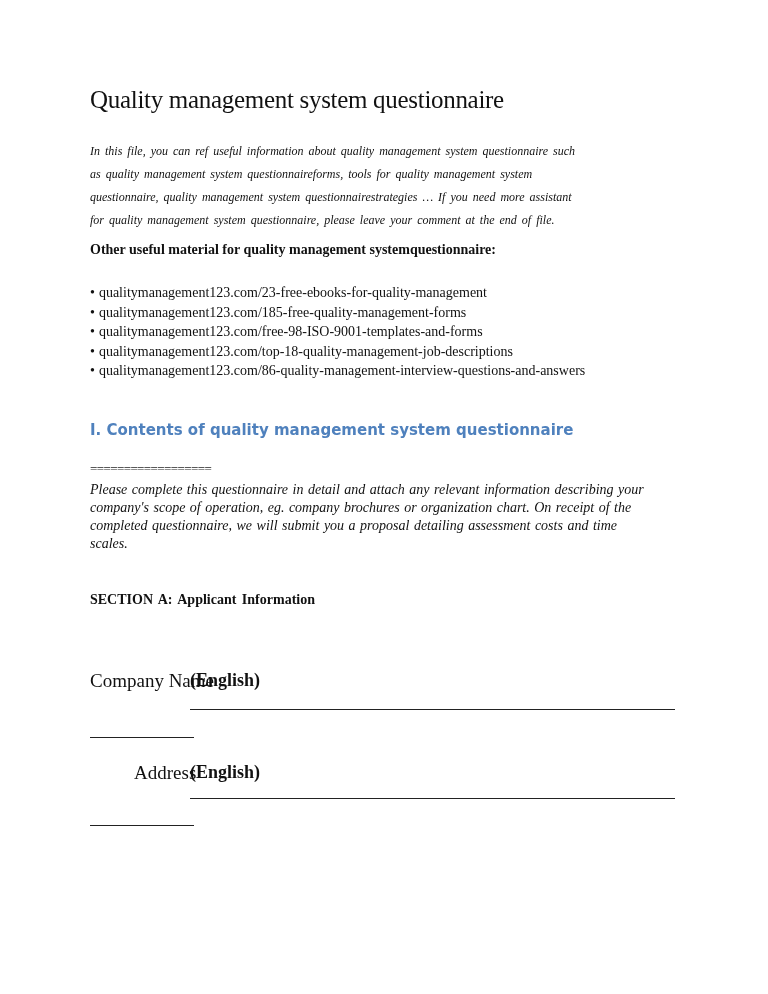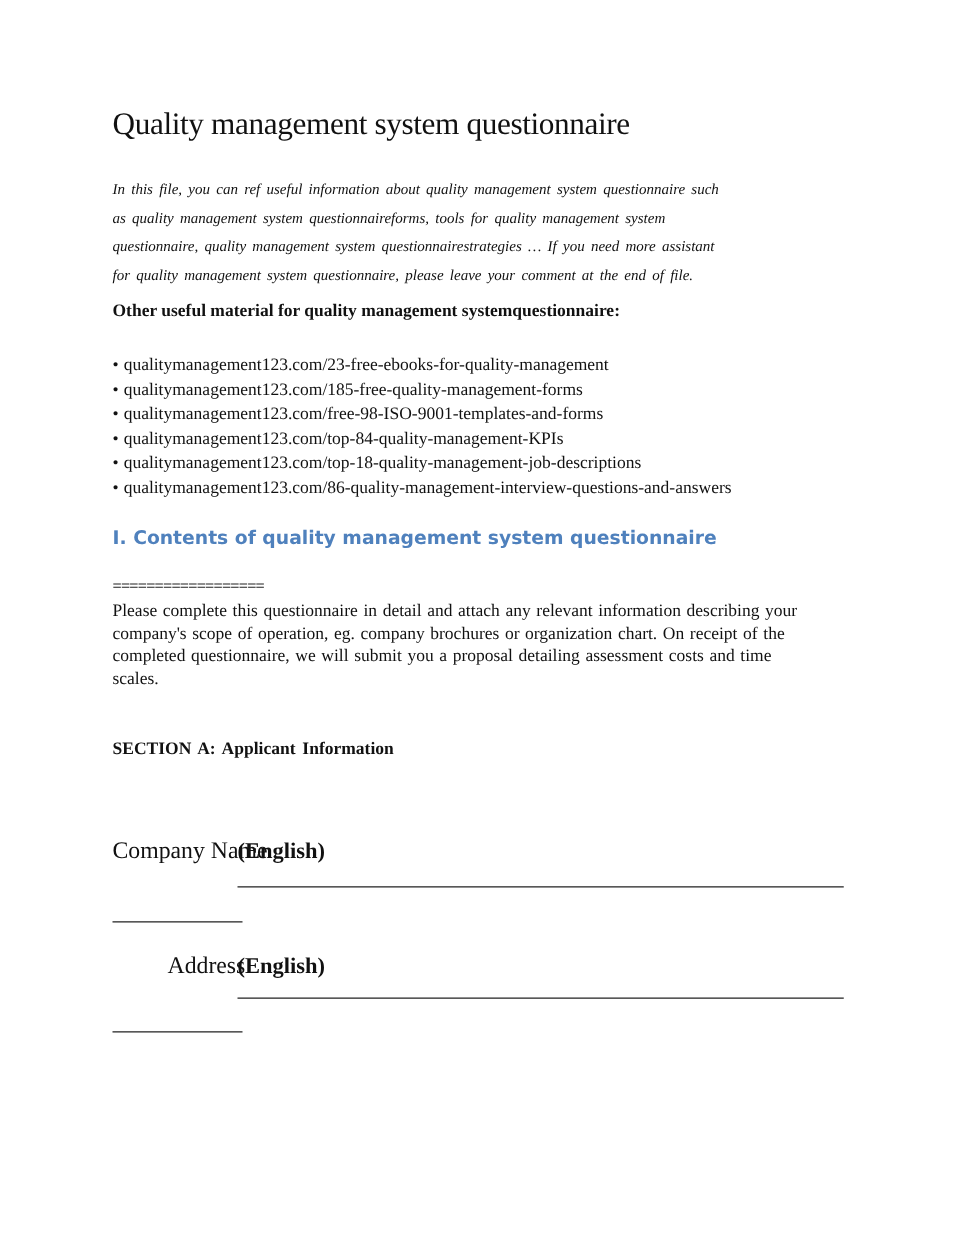--- a/index.html
+++ b/index.html
@@ -38,21 +38,21 @@
       position: absolute; left: 0; top: 421px;
       font-family: "DejaVu Sans", "Liberation Sans", sans-serif;
       font-size: 15px; font-weight: bold; color: #4f81bd; white-space: nowrap;
     }
     .equals {
       position: absolute; left: 0; top: 461px;
       font-size: 13px; letter-spacing: -0.6px; white-space: nowrap; color: #222;
     }
     .instructions {
       position: absolute; left: 0; top: 481px; width: 590px;
-      font-size: 14px; line-height: 18px; word-spacing: 1px;
+      font-size: 14px; line-height: 18px; word-spacing: 1px; font-style: italic;
     }
     .instructions span { display: block; white-space: nowrap; }
     .section-a {
       position: absolute; left: 0; top: 592px;
       font-size: 14px; font-weight: bold; white-space: nowrap; word-spacing: 2px;
     }
     .field-label {
       position: absolute; left: 0; font-size: 19px; white-space: nowrap;
     }
     .field-lang {
@@ -80,21 +80,20 @@
     <span>questionnaire,  quality  management  system questionnairestrategies  … If you need more assistant</span>
     <span>for quality  management  system questionnaire,  please leave your comment  at the end of file.</span>
   </div>
 
   <div class="other-heading">Other useful material for quality  management  systemquestionnaire:</div>
 
   <ul class="links">
     <li><span class="bullet">•</span><a>qualitymanagement123.com/23-free-ebooks-for-quality-management</a></li>
     <li><span class="bullet">•</span><a>qualitymanagement123.com/185-free-quality-management-forms</a></li>
     <li><span class="bullet">•</span><a>qualitymanagement123.com/free-98-ISO-9001-templates-and-forms</a></li>
-    <li><span class="bullet">•</span><a>qualitymanagement123.com/top-84-quality-management-KPIs</a></li>
     <li><span class="bullet">•</span><a>qualitymanagement123.com/top-18-quality-management-job-descriptions</a></li>
     <li><span class="bullet">•</span><a>qualitymanagement123.com/86-quality-management-interview-questions-and-answers</a></li>
   </ul>
 
   <div class="contents-heading">I. Contents of quality management  system questionnaire</div>
 
   <div class="equals">==================</div>
 
   <div class="instructions">
     <span>Please complete  this questionnaire  in detail and attach any relevant  information  describing  your</span>

